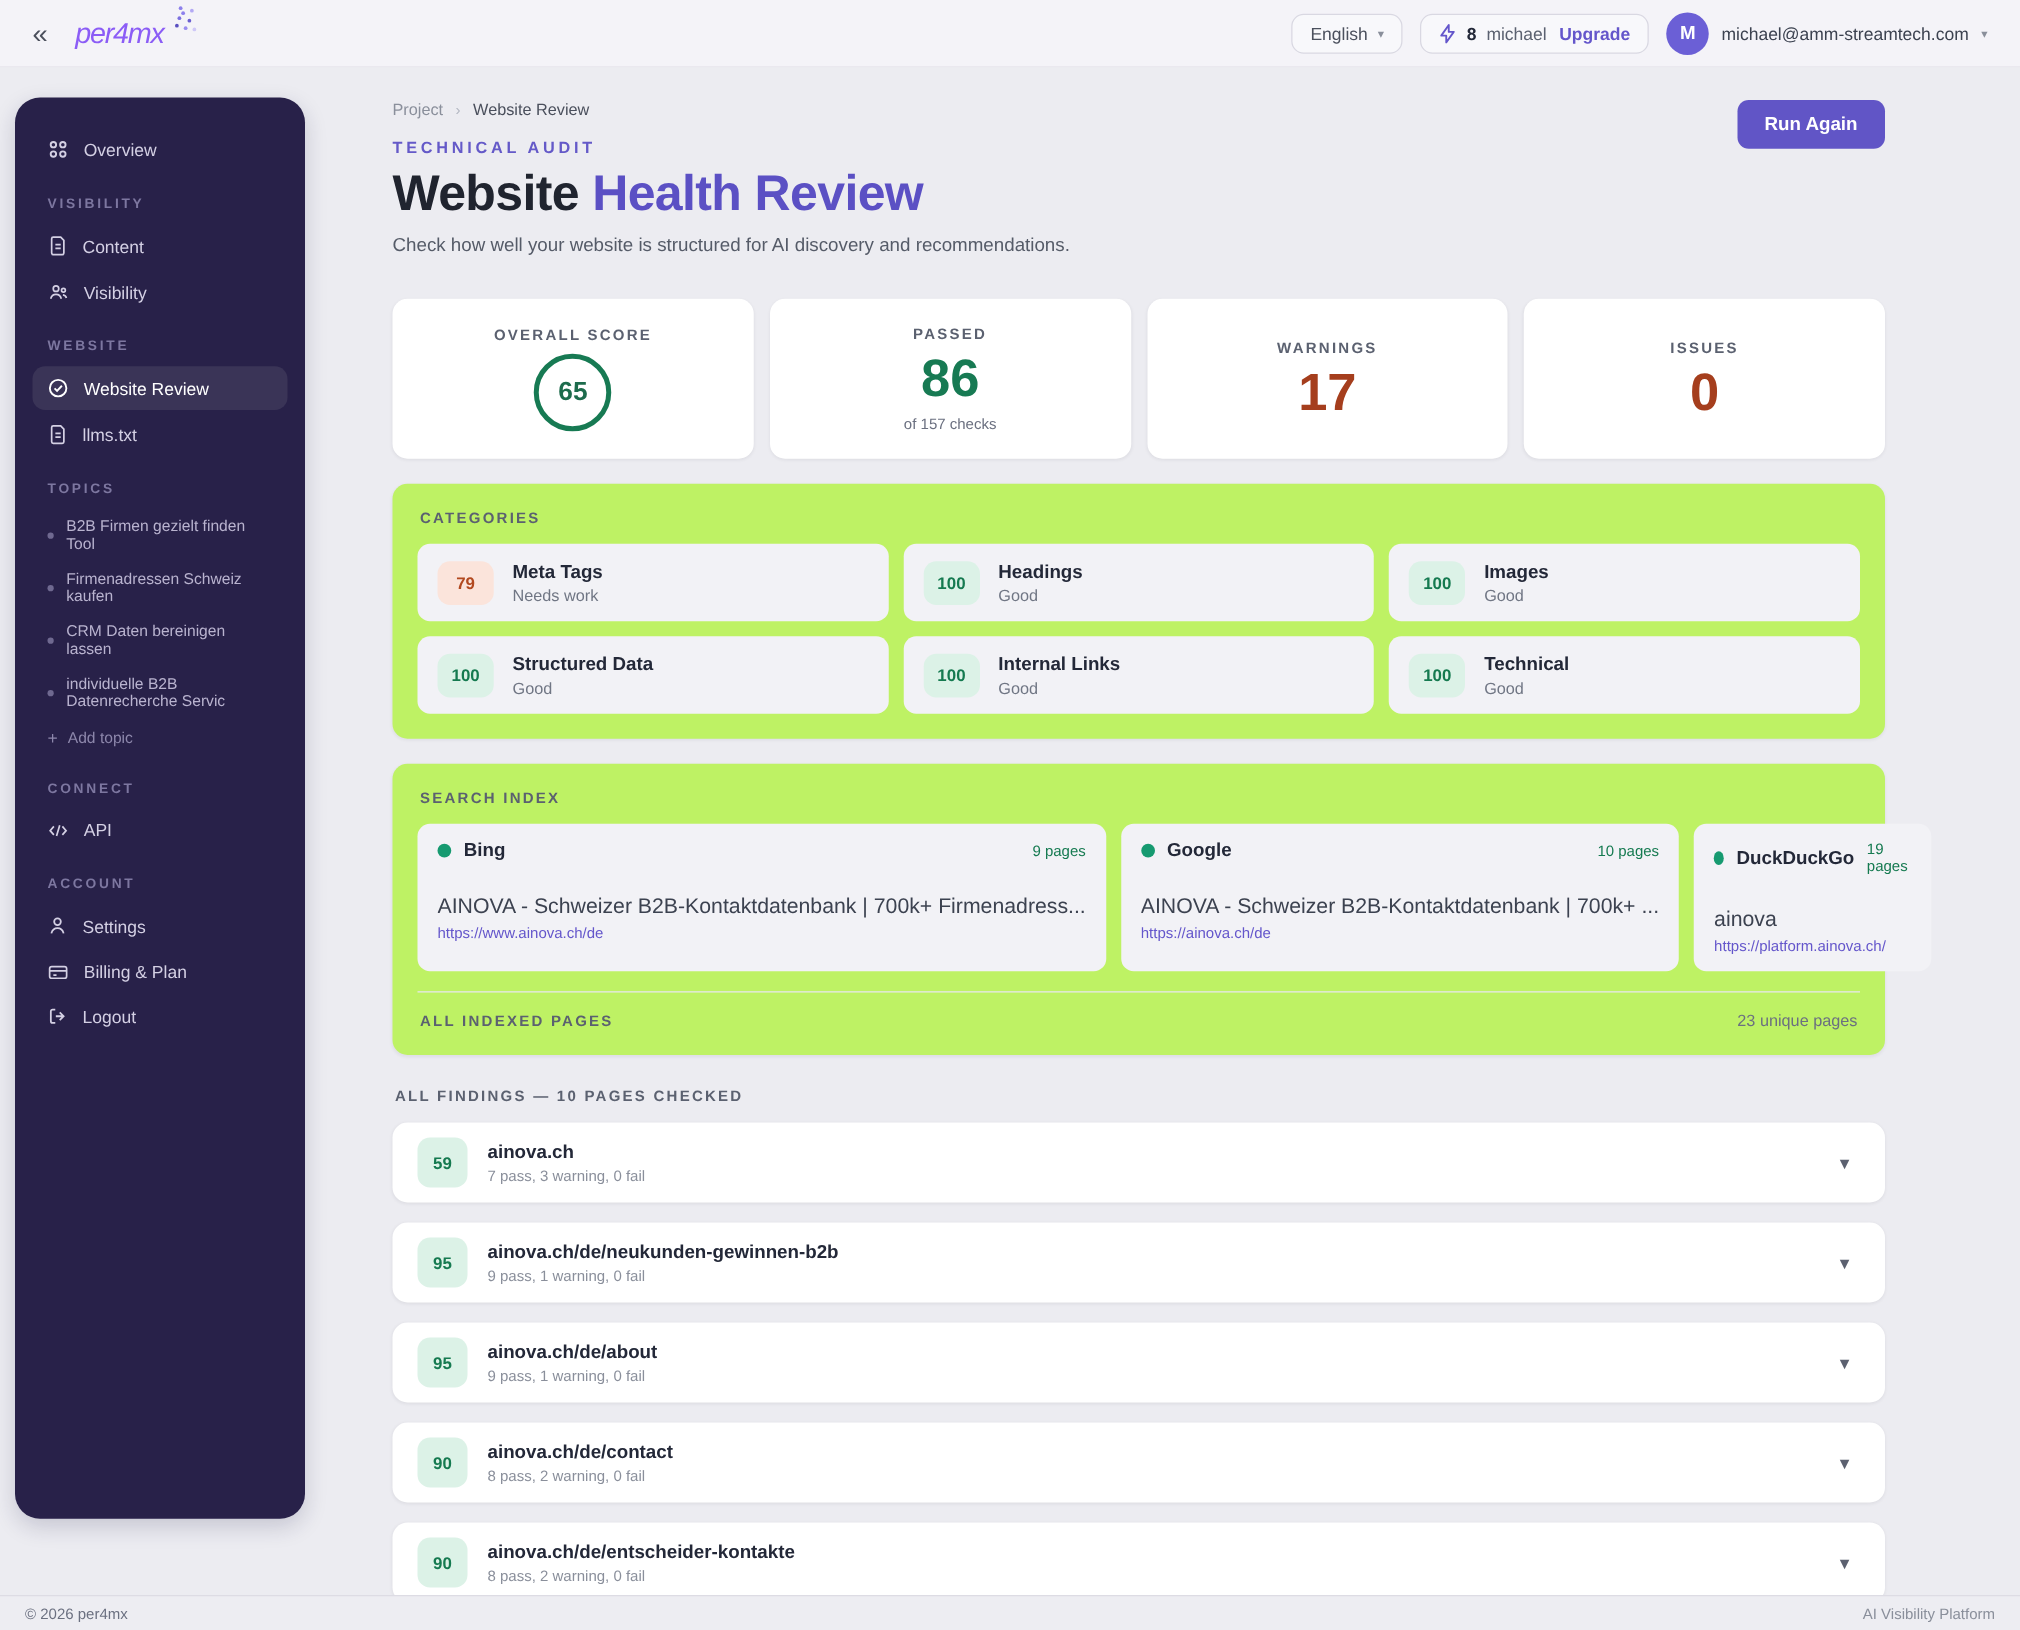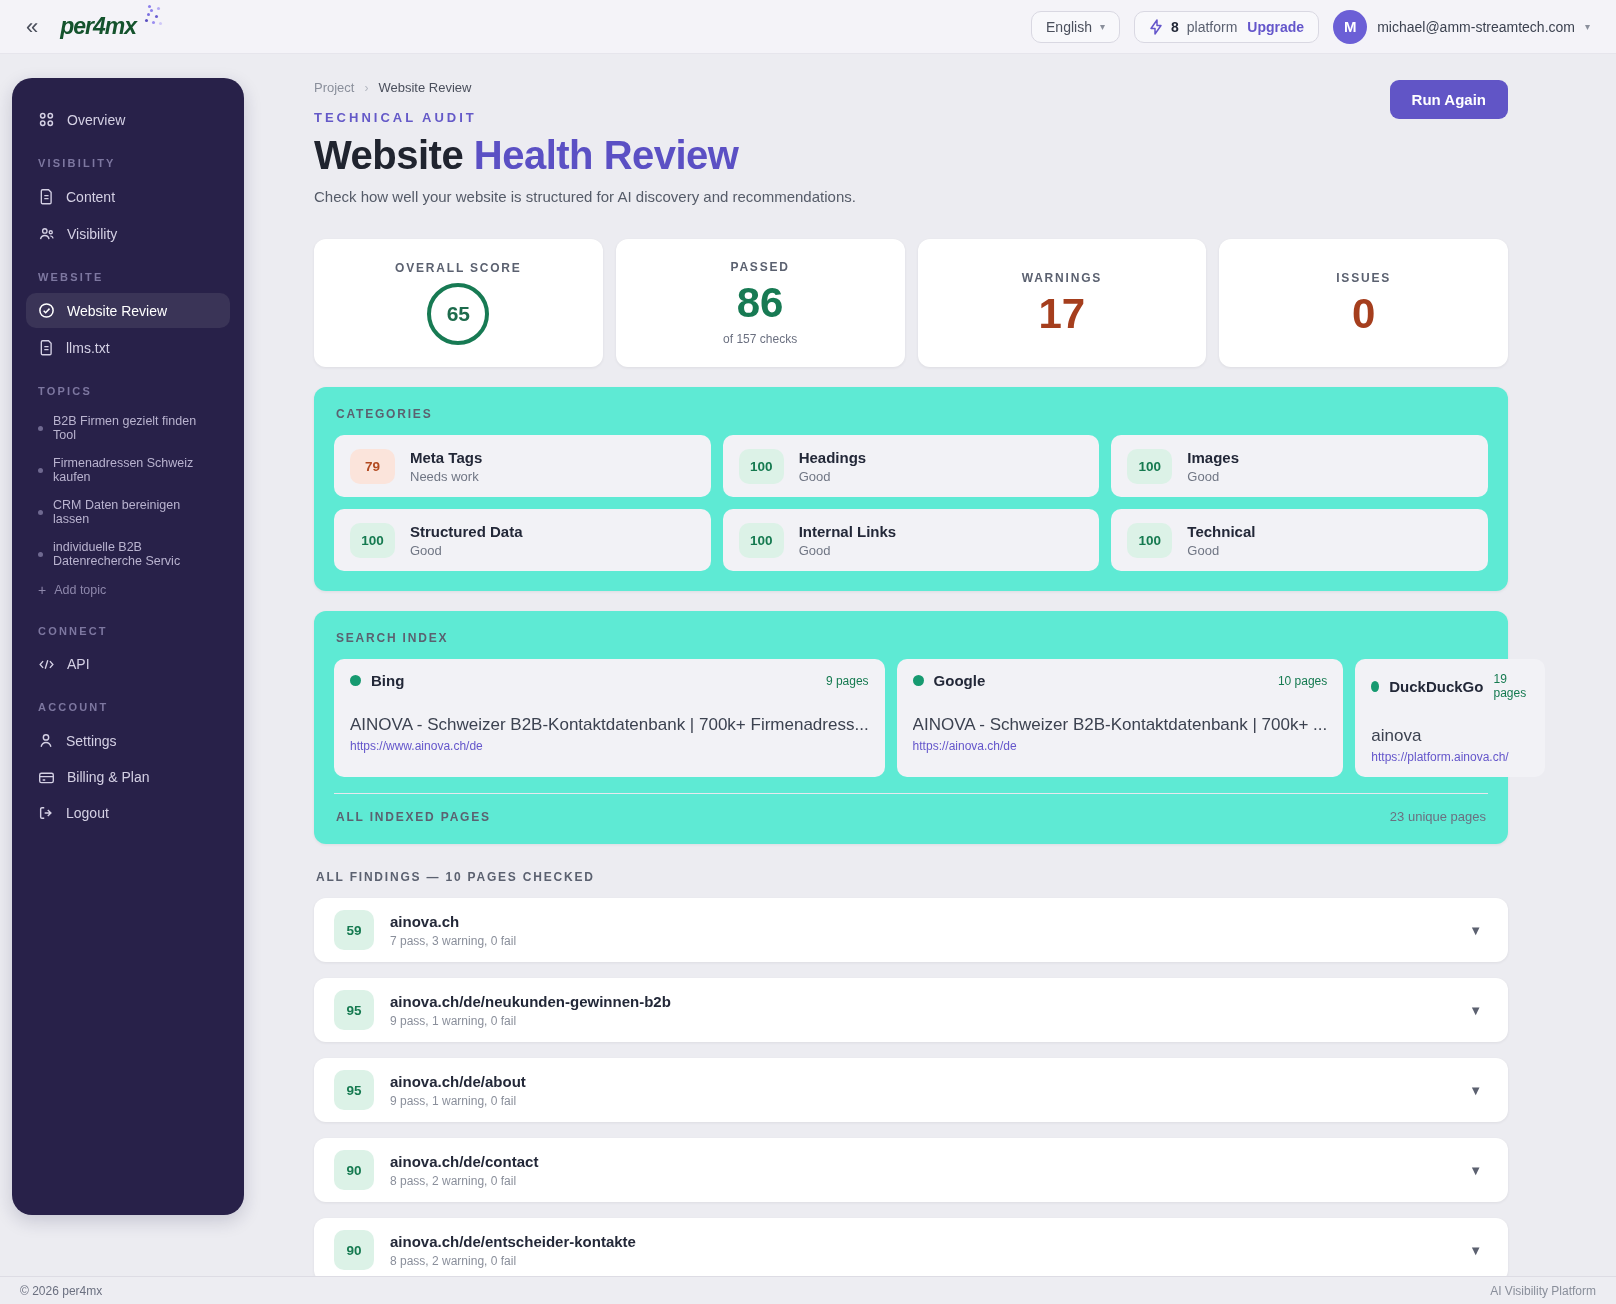--- a/index.html
+++ b/index.html
@@ -10,21 +10,21 @@
     color:#232838;
     position:relative;
   }
   
   .topbar {
     height:54px; display:flex; align-items:center; justify-content:space-between;
     padding:0 26px 0 20px; background:#f4f3f8; border-bottom:1px solid #e6e5ec;
   }
   .topbar-left { display:flex; align-items:center; gap:16px; }
   .collapse-btn { font-size:22px; color:#4b4f5c; background:none; border:none; cursor:pointer; line-height:1; padding:2px 6px; }
-  .logo { font-size:23px; font-weight:700; font-style:italic; letter-spacing:-1px; color:#14532d; position:relative; }
+  .logo { font-size:23px; font-weight:400; font-style:italic; letter-spacing:-1px; color:#8b5cf6; position:relative; }
   .logo .speck { position:absolute; right:-14px; top:0px; width:3px; height:3px; border-radius:50%; background:#7b6fe0;
     box-shadow: 3px -4px 0 #8d80ec, 8px 2px 0 #6a5ed1, 5px 8px 0 #9a8df0, -2px 6px 0 #5a4fc0, 10px -6px 0 #b3a9f4, 1px -8px 0 #8d80ec, 12px 9px 0 #cfc8f8; }
   .topbar-right { display:flex; align-items:center; gap:14px; }
   .pill {
     display:flex; align-items:center; gap:8px; border:1px solid #d9d8e2; border-radius:10px;
     background:#f8f8fb; padding:7px 14px; font-size:14px; color:#4b505d;
   }
   .chev { font-size:10px; color:#8a8f9b; }
   .bolt-icon svg { display:block; }
   .credits-num { font-weight:700; color:#232838; }
@@ -79,21 +79,21 @@
   .score-ring {
     width:62px; height:62px; border:4px solid #177a53; border-radius:50%;
     display:flex; align-items:center; justify-content:center; font-size:21px; font-weight:700; color:#1d6b4c;
   }
   .score-big { font-size:42px; font-weight:700; line-height:1; }
   .score-big.green { color:#177a53; }
   .score-big.rust { color:#a53e1d; }
   .score-sub { font-size:12px; color:#6b7080; }
 
   
-  .panel { background:#5eead4; border-radius:12px; box-shadow:0 1px 3px rgba(25,28,45,.07); padding:20px; margin-top:20px; }
+  .panel { background:#bef264; border-radius:12px; box-shadow:0 1px 3px rgba(25,28,45,.07); padding:20px; margin-top:20px; }
   .panel-label { font-size:12px; font-weight:700; letter-spacing:1.8px; color:#5b6170; margin:0 0 14px 2px; }
 
   
   .cat-grid { display:grid; grid-template-columns:repeat(3,1fr); gap:12px; }
   .cat-tile { background:#f2f2f6; border-radius:10px; padding:10px 16px; display:flex; align-items:center; gap:15px; height:62px; }
   .cat-badge { width:45px; height:35px; border-radius:10px; display:flex; align-items:center; justify-content:center; font-size:13.5px; font-weight:700; }
   .cat-badge.good { background:#dcf2e7; color:#157a50; }
   .cat-badge.warn { background:#fbe4db; color:#b2491f; }
   .cat-name { font-size:15px; font-weight:700; color:#232838; }
   .cat-status { font-size:13px; color:#707684; margin-top:3px; }
@@ -143,21 +143,21 @@
       <span>English</span>
       <span class="chev">▾</span>
     </div>
     <div class="pill">
       <span class="bolt-icon">
         <svg width="14" height="16" viewBox="0 0 14 16" fill="none">
             <path d="M8 1L2 9.5h4L6 15l6-8.5H8L8 1z" stroke="#6456cb" stroke-width="1.5" stroke-linejoin="round"></path>
           </svg>
       </span>
       <span class="credits-num">8</span>
-      <span class="credits-word">platform</span>
+      <span class="credits-word">michael</span>
       <span class="upgrade">Upgrade</span>
     </div>
     <div class="user-menu">
       <div class="avatar">M</div>
       <span class="user-email">michael@amm-streamtech.com</span>
       <span class="chev">▾</span>
     </div>
   </div>
 </header>
 

